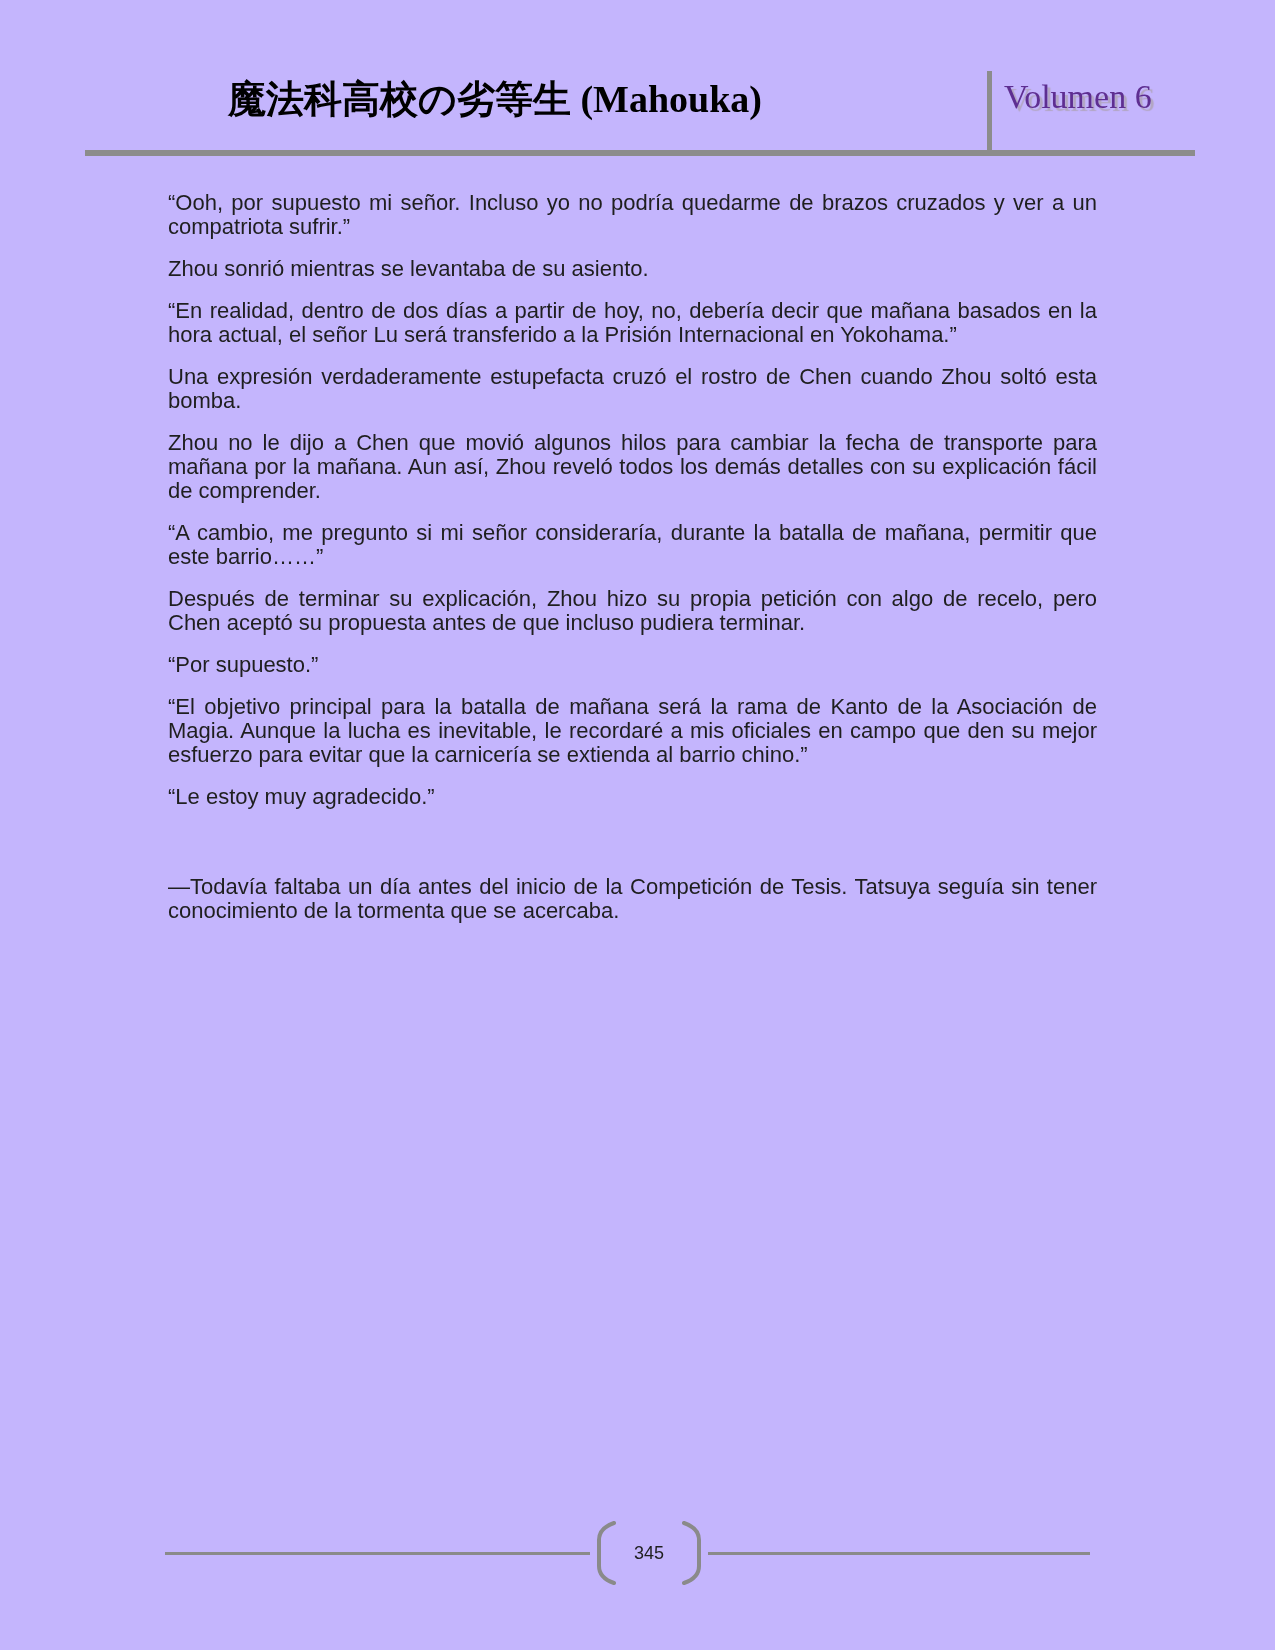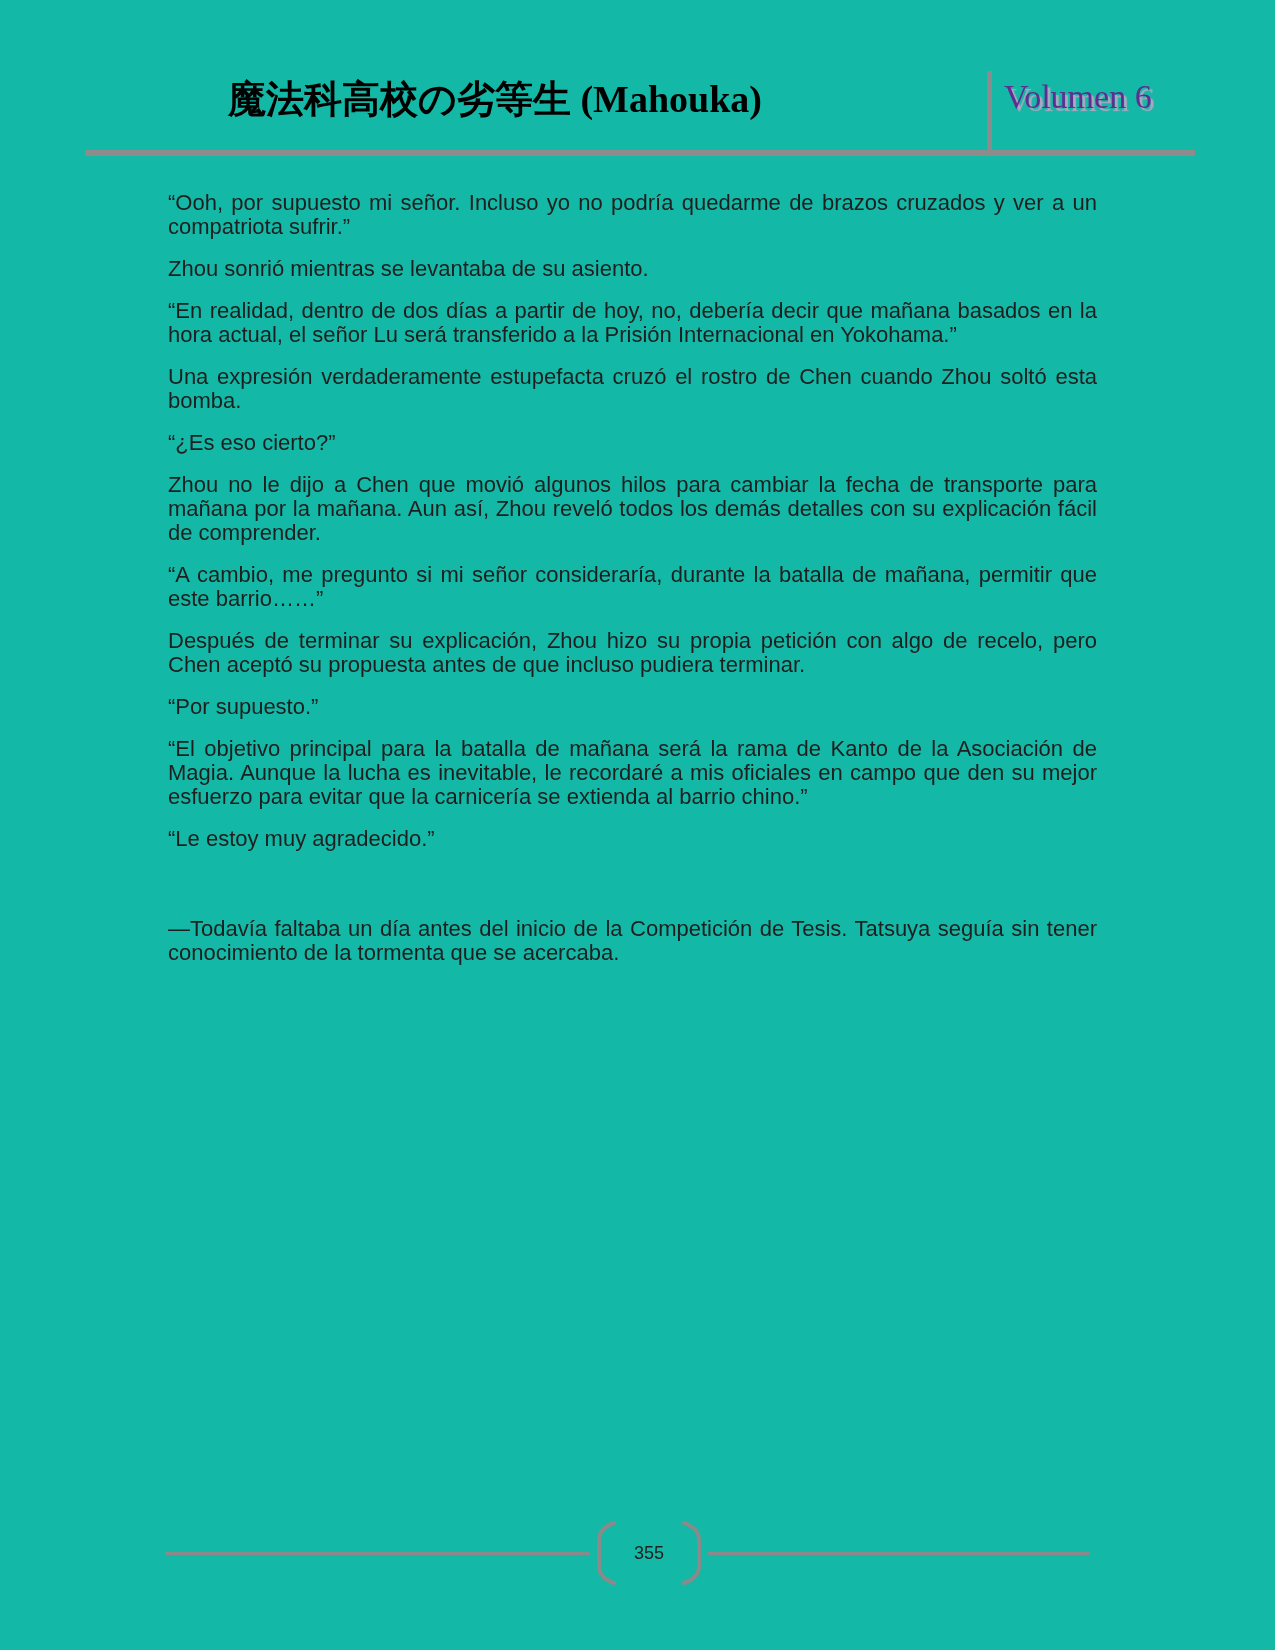--- a/index.html
+++ b/index.html
@@ -1,20 +1,20 @@
 <!DOCTYPE html>
 <html lang="es"><head>
 <meta charset="utf-8">
 <style>
   html,body{margin:0;padding:0;background:#e9e9e9;}
   .page{
     position:relative;
     width:1275px;height:1650px;
     margin:0 auto;
-    background:#14b8a6;
+    background:#c4b5fd;
     overflow:hidden;
     font-family:"Liberation Sans", sans-serif;
   }
   
   .doc-title{
     position:absolute;
     left:228px;top:74px;
     font-family:"Liberation Serif", serif;
     font-weight:bold;
     font-size:38px;
@@ -94,35 +94,34 @@
 
   <div class="volume-label">Volumen 6</div>
 
   <div class="header-rule"></div>
 
   <div class="body-text">
     <p>“Ooh, por supuesto mi señor. Incluso yo no podría quedarme de brazos cruzados y ver a un compatriota sufrir.”</p>
     <p>Zhou sonrió mientras se levantaba de su asiento.</p>
     <p>“En realidad, dentro de dos días a partir de hoy, no, debería decir que mañana basados en la hora actual, el señor Lu será transferido a la Prisión Internacional en Yokohama.”</p>
     <p>Una expresión verdaderamente estupefacta cruzó el rostro de Chen cuando Zhou soltó esta bomba.</p>
-    <p>“¿Es eso cierto?”</p>
     <p>Zhou no le dijo a Chen que movió algunos hilos para cambiar la fecha de transporte para mañana por la mañana. Aun así, Zhou reveló todos los demás detalles con su explicación fácil de comprender.</p>
     <p>“A cambio, me pregunto si mi señor consideraría, durante la batalla de mañana, permitir que este barrio……”</p>
     <p>Después de terminar su explicación, Zhou hizo su propia petición con algo de recelo, pero Chen aceptó su propuesta antes de que incluso pudiera terminar.</p>
     <p>“Por supuesto.”</p>
     <p>“El objetivo principal para la batalla de mañana será la rama de Kanto de la Asociación de Magia. Aunque la lucha es inevitable, le recordaré a mis oficiales en campo que den su mejor esfuerzo para evitar que la carnicería se extienda al barrio chino.”</p>
     <p>“Le estoy muy agradecido.”</p>
     <p class="closing-note">—Todavía faltaba un día antes del inicio de la Competición de Tesis. Tatsuya seguía sin tener conocimiento de la tormenta que se acercaba.</p>
   </div>
 
   <div class="footer">
     <div class="footer-line left"></div>
     <svg class="footer-bracket" width="30" height="66" viewBox="0 0 30 66">
       <path d="M 24 3 Q 9 8 9 20 L 9 46 Q 9 58 24 63" fill="none" stroke="#8a8a8a" stroke-width="4" stroke-linecap="round"></path>
     </svg>
-    <span class="page-number">355</span>
+    <span class="page-number">345</span>
     <svg class="footer-bracket" width="30" height="66" viewBox="0 0 30 66">
       <path d="M 6 3 Q 21 8 21 20 L 21 46 Q 21 58 6 63" fill="none" stroke="#8a8a8a" stroke-width="4" stroke-linecap="round"></path>
     </svg>
     <div class="footer-line right"></div>
   </div>
 
 </div>
 
 </body></html>

